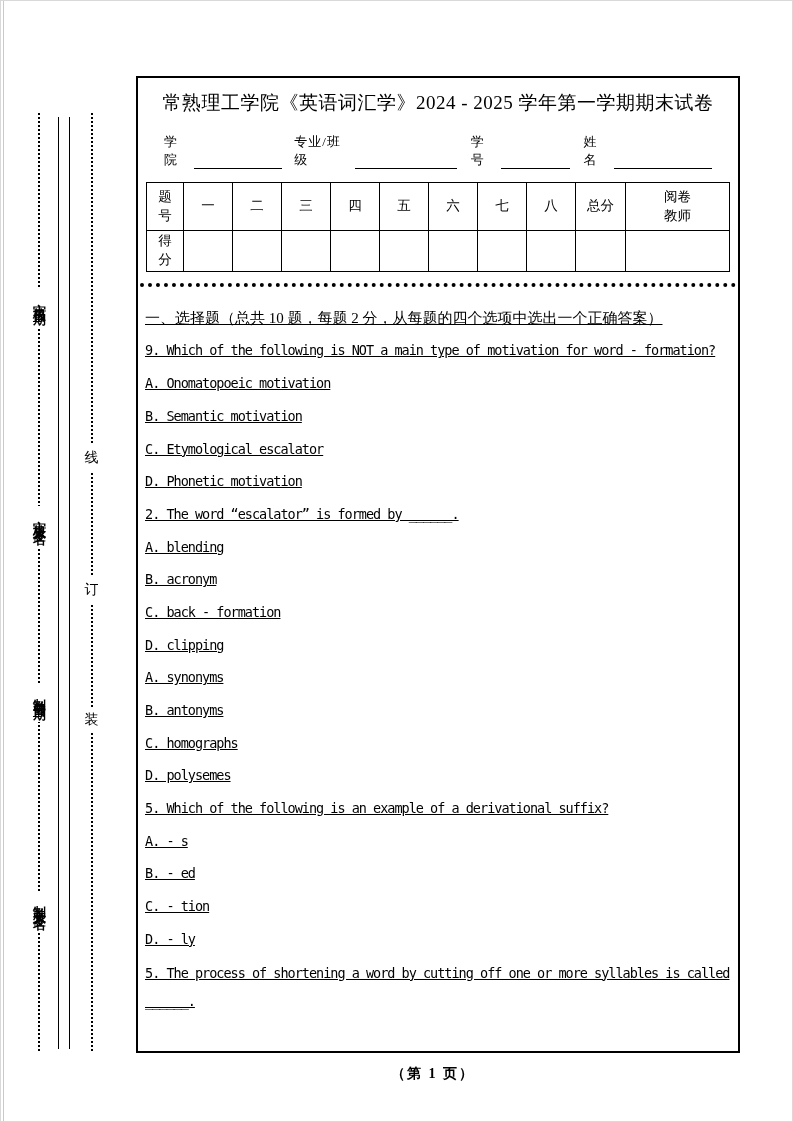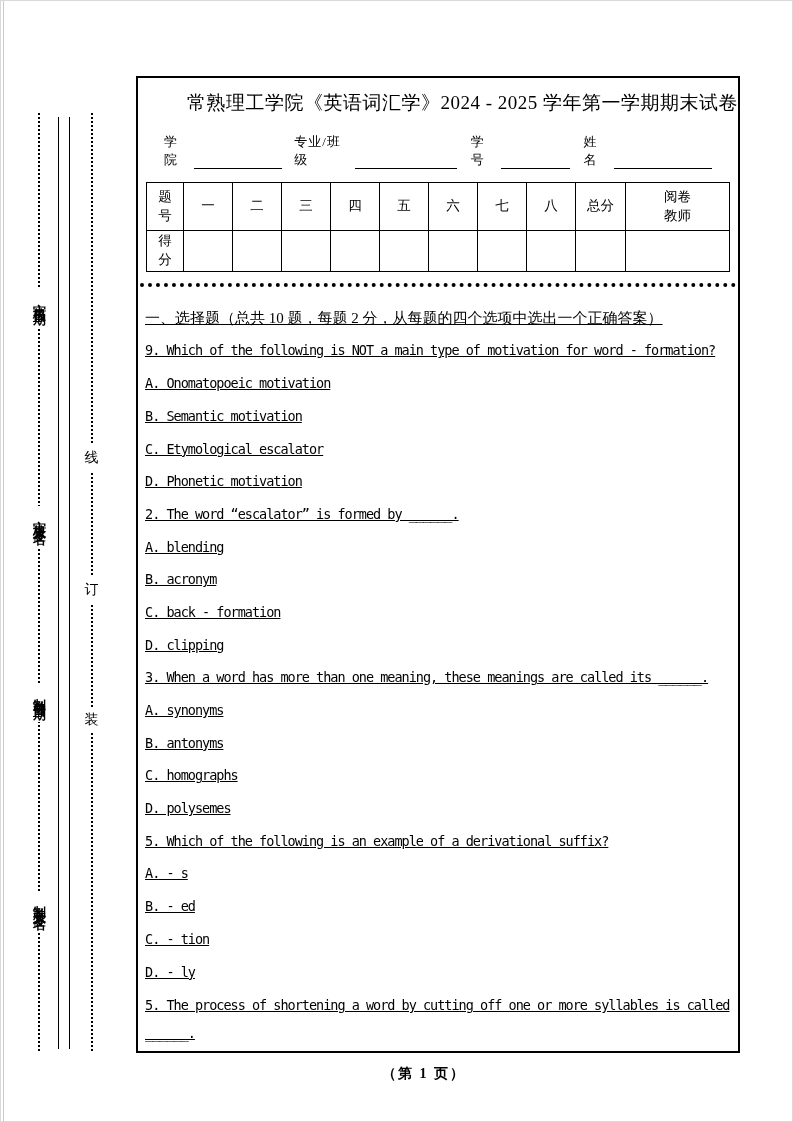--- a/index.html
+++ b/index.html
@@ -37,21 +37,21 @@
   .bind-char.c1 { top: 444px; }
   .bind-char.c2 { top: 576px; }
   .bind-char.c3 { top: 706px; }
 
   
   .main-box {
     position: absolute; left: 135px; top: 75px; width: 604px; height: 977px;
     border: 2px solid #000; background: #fff; overflow: hidden;
   }
   .exam-title {
-    margin-top: 12px; text-align: right; font-size: 19px; white-space: nowrap;
+    margin-top: 12px; text-align: center; font-size: 19px; white-space: nowrap;
     font-weight: 500; letter-spacing: 0.5px;
   }
   .info-row {
     margin-top: 17px; display: flex; justify-content: center; align-items: flex-end;
     font-size: 13px; gap: 4px; padding: 0 26px;
   }
   .info-row .lbl { letter-spacing: 1px; }
   .blank { display: inline-block; height: 15px; border-bottom: 1px solid #000; }
   .blank.b1 { width: 95px;  margin-right: 8px; }
   .blank.b2 { width: 110px; margin-right: 10px; }
@@ -75,21 +75,21 @@
   .line {
     height: 32.7px; line-height: 32.7px; white-space: nowrap;
     font-family: "DejaVu Sans Mono", monospace; font-size: 13.5px; letter-spacing: -1px; text-decoration: underline;
   }
   .line.zh {
     font-family: "Liberation Serif", serif; font-size: 15px; letter-spacing: 0;
   }
   .line.wrap { white-space: normal; height: auto; line-height: 28px; padding: 3px 0 2px; }
 
   .page-footer {
-    position: absolute; left: 121px; top: 1064px; width: 604px;
+    position: absolute; left: 130px; top: 1064px; width: 604px;
     text-align: center; font-size: 14px; font-weight: bold; letter-spacing: 2px;
   }
 </style>
 </head>
 <body>
 
 <div class="page">
 
   <div class="dotline labels-line"></div>
   <div class="vline v1"></div>
@@ -177,21 +177,20 @@
       <div class="line">B. Semantic motivation</div>
       <div class="line">C. Etymological escalator</div>
       <div class="line">D. Phonetic motivation</div>
 
       <div class="line">2. The word “escalator” is formed by ______.</div>
       <div class="line">A. blending</div>
       <div class="line">B. acronym</div>
       <div class="line">C. back - formation</div>
       <div class="line">D. clipping</div>
 
-      <div class="line">3. When a word has more than one meaning, these meanings are called its ______.</div>
       <div class="line">A. synonyms</div>
       <div class="line">B. antonyms</div>
       <div class="line">C. homographs</div>
       <div class="line">D. polysemes</div>
 
       <div class="line">5. Which of the following is an example of a derivational suffix?</div>
       <div class="line">A. - s</div>
       <div class="line">B. - ed</div>
       <div class="line">C. - tion</div>
       <div class="line">D. - ly</div>

